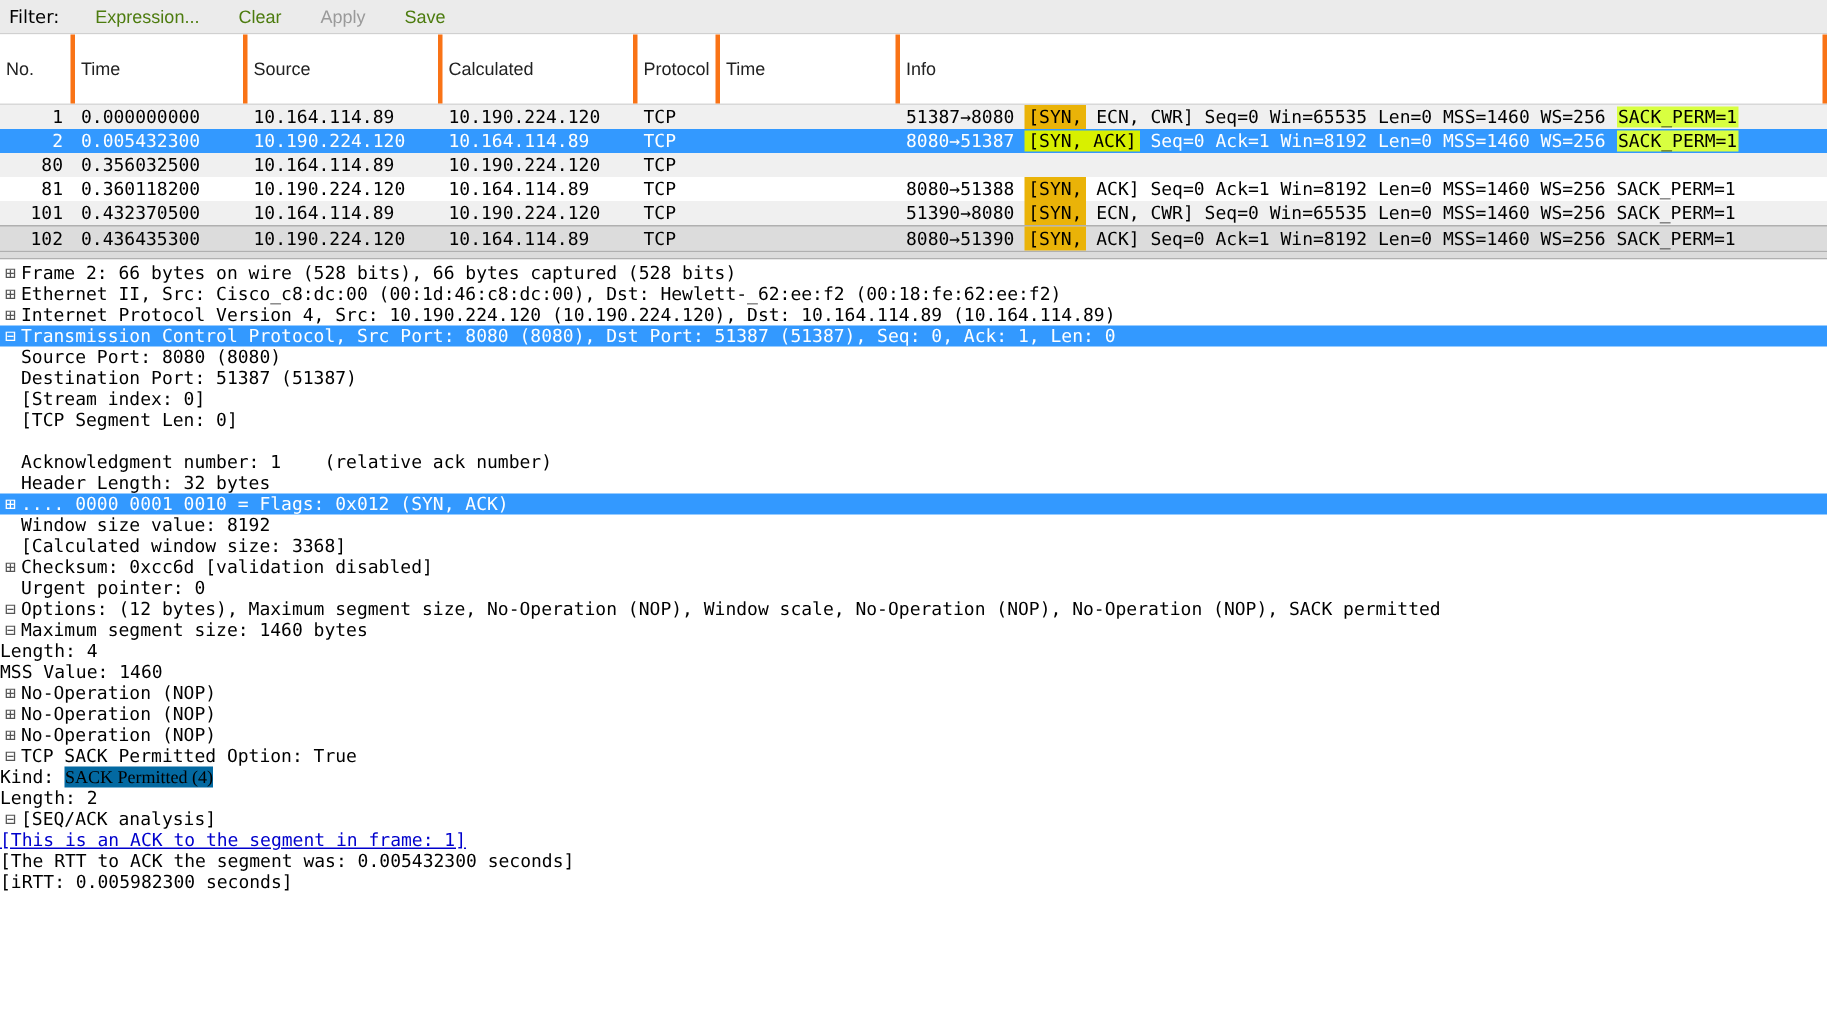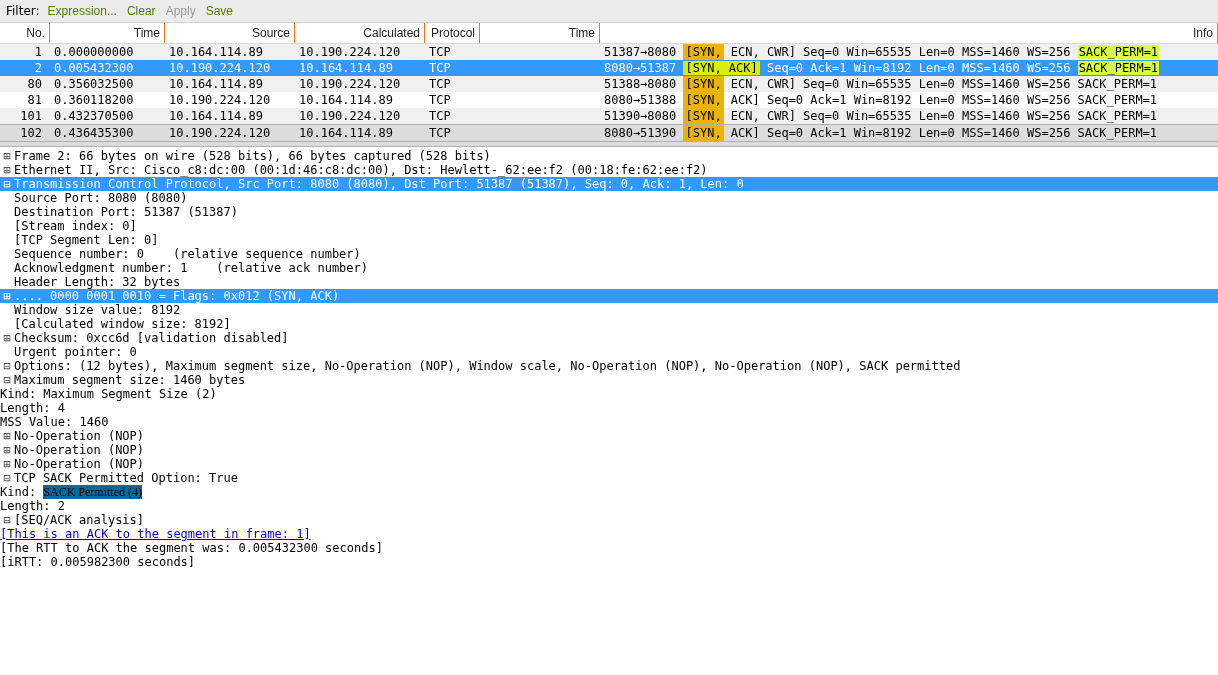--- a/index.html
+++ b/index.html
@@ -1,26 +1,26 @@
 <!DOCTYPE html>
 <html><head>
 <meta charset="utf-8">
 <style>
   html, body { margin:0; padding:0; font:12px/14px "DejaVu Sans Mono","Consolas",monospace; -webkit-font-smoothing:none; background:#fff; color:#000; }
-  .toolbar { display:flex; align-items:center; gap:6px; padding:4px 6px; background:#ebebeb; border-bottom:1px solid #d0d0d0; font-family:"Segoe UI","DejaVu Sans",sans-serif; font-size:12px; }
+  .toolbar { display:flex; align-items:center; gap:22px; padding:4px 6px; background:#ebebeb; border-bottom:1px solid #d0d0d0; font-family:"Segoe UI","DejaVu Sans",sans-serif; font-size:12px; }
   .toolbar .lbl { color:#000; }
   .filter-wrap { display:flex; align-items:stretch; width:400px; border:1px solid #7a9341; }
   .filter-input { flex:1; border:none; outline:none; background:#b2ffb2; padding:2px 4px; font-family:"Segoe UI",sans-serif; font-size:12px; color:#002; }
   .filter-dd { width:16px; display:flex; align-items:center; justify-content:center; border-left:1px solid #a0a0a0; background:#e6e6e6; cursor:pointer; }
   .toolbar button, .toolbar .linkbtn { background:none; border:none; font:12px "Segoe UI",sans-serif; color:#4d7c0f; padding:0 2px; cursor:pointer; }
   .toolbar .disabled { color:#9a9a9a; }
   .list { width:100%; display:flex; flex-direction:column; background:#fff; }
   .list-header, .list-row { display:grid; grid-template-columns:50px 115px 130px 130px 55px 120px 1fr; }
   .list-header { background:#fff; border-bottom:1px solid #d8d8d8; font-family:"Segoe UI",sans-serif; font-size:12px; color:#222; }
-  .list-header .cell { padding:3px 4px; border-right:1px solid #f97316; position:relative;text-align:right; }
+  .list-header .cell { padding:16px 4px; border-right:3px solid #f97316; position:relative; }
   .list-row .cell { padding:1px 4px; white-space:nowrap; overflow:hidden; }
   .list-row .cell.num { text-align:right; padding-right:8px; }
   .list-row.sel { background:#3399ff; color:#fff; }
   .list-row.alt { background:#f0f0f0; }
   .list-row.cut { border-top:1px solid #b0b0b0; background:#dcdcdc; }
   .list-row .tag-syn { background:#eab308; color:#000; padding:12px 2px; }
   .list-row .tag-synack { background:#d8f000; color:#000; padding:0 2px; }
   .list-row .tag-sack { background:#d8ff40; color:#000; padding:0 1px; }
   .list-row.sel .tag-synack { background:#d8f000; color:#000; }
   .list-row.sel .tag-sack { background:#d8ff40; color:#000; }
@@ -76,21 +76,20 @@
         <div class="cell "></div>
         <div class="cell"><span>8080→51387 </span><span class="tag-synack">[SYN, ACK]</span><span> Seq=0 Ack=1 Win=8192 Len=0 MSS=1460 WS=256 </span><span class="tag-sack">SACK_PERM=1</span></div>
       </div>
       <div class="list-row alt">
         <div class="cell num">80</div>
         <div class="cell ">0.356032500</div>
         <div class="cell ">10.164.114.89</div>
         <div class="cell ">10.190.224.120</div>
         <div class="cell ">TCP</div>
         <div class="cell "></div>
-        <div class="cell"><span>51388→8080 </span><span class="tag-syn">[SYN,</span><span> ECN, CWR] Seq=0 Win=65535 Len=0 MSS=1460 WS=256 SACK_PERM=1</span></div>
       </div>
       <div class="list-row ">
         <div class="cell num">81</div>
         <div class="cell ">0.360118200</div>
         <div class="cell ">10.190.224.120</div>
         <div class="cell ">10.164.114.89</div>
         <div class="cell ">TCP</div>
         <div class="cell "></div>
         <div class="cell"><span>8080→51388 </span><span class="tag-syn">[SYN,</span><span> ACK] Seq=0 Ack=1 Win=8192 Len=0 MSS=1460 WS=256 SACK_PERM=1</span></div>
       </div>
@@ -113,36 +112,36 @@
         <div class="cell"><span>8080→51390 </span><span class="tag-syn">[SYN,</span><span> ACK] Seq=0 Ack=1 Win=8192 Len=0 MSS=1460 WS=256 SACK_PERM=1</span></div>
       </div>
     </div>
 </div>
 
 <div class="splitter"></div>
 
 <div class="tree">
 <div class="line"><span class="gutter">⊞</span><span>Frame 2: 66 bytes on wire (528 bits), 66 bytes captured (528 bits)</span></div>
 <div class="line"><span class="gutter">⊞</span><span>Ethernet II, Src: Cisco_c8:dc:00 (00:1d:46:c8:dc:00), Dst: Hewlett-_62:ee:f2 (00:18:fe:62:ee:f2)</span></div>
+<div class="line"><span class="gutter">⊞</span><span>Internet Protocol Version 4, Src: 10.190.224.120 (10.190.224.120), Dst: 10.164.114.89 (10.164.114.89)</span></div>
 <div class="line sel"><span class="gutter" style="color:#fff">⊟</span><span>Transmission Control Protocol, Src Port: 8080 (8080), Dst Port: 51387 (51387), Seq: 0, Ack: 1, Len: 0</span></div>
 <div class="line indent1"><span class="gutter"> </span><span>Source Port: 8080 (8080)</span></div>
 <div class="line indent1"><span class="gutter"> </span><span>Destination Port: 51387 (51387)</span></div>
 <div class="line indent1"><span class="gutter"> </span><span>[Stream index: 0]</span></div>
 <div class="line indent1"><span class="gutter"> </span><span>[TCP Segment Len: 0]</span></div>
-<div class="line indent1"><span class="gutter"> </span><span>Sequence number: 0    (relative sequence number)</span></div>
+<div class="line indent1"><span class="gutter"> </span></div>
 <div class="line indent1"><span class="gutter"> </span><span>Acknowledgment number: 1    (relative ack number)</span></div>
 <div class="line indent1"><span class="gutter"> </span><span>Header Length: 32 bytes</span></div>
 <div class="line sel"><span class="gutter" style="color:#fff">⊞</span><span class="indent1" style="padding-left:0">.... 0000 0001 0010 = Flags: 0x012 (SYN, ACK)</span></div>
 <div class="line indent1"><span class="gutter"> </span><span>Window size value: 8192</span></div>
-<div class="line indent1"><span class="gutter"> </span><span>[Calculated window size: 8192]</span></div>
+<div class="line indent1"><span class="gutter"> </span><span>[Calculated window size: 3368]</span></div>
 <div class="line"><span class="gutter">⊞</span><span class="indent1" style="padding-left:0">Checksum: 0xcc6d [validation disabled]</span></div>
 <div class="line indent1"><span class="gutter"> </span><span>Urgent pointer: 0</span></div>
 <div class="line"><span class="gutter">⊟</span><span class="indent1" style="padding-left:0">Options: (12 bytes), Maximum segment size, No-Operation (NOP), Window scale, No-Operation (NOP), No-Operation (NOP), SACK permitted</span></div>
 <div class="line indent1"><span class="gutter2">⊟</span><span>Maximum segment size: 1460 bytes</span></div>
-<div class="line indent3"><span>Kind: Maximum Segment Size (2)</span></div>
 <div class="line indent3"><span>Length: 4</span></div>
 <div class="line indent3"><span>MSS Value: 1460</span></div>
 <div class="line indent1"><span class="gutter2">⊞</span><span>No-Operation (NOP)</span></div>
 <div class="line indent1"><span class="gutter2">⊞</span><span>No-Operation (NOP)</span></div>
 <div class="line indent1"><span class="gutter2">⊞</span><span>No-Operation (NOP)</span></div>
 <div class="line indent1"><span class="gutter2">⊟</span><span>TCP SACK Permitted Option: True</span></div>
 <div class="line indent3"><span>Kind: </span><span class="hl">SACK Permitted (4)</span></div>
 <div class="line indent3"><span>Length: 2</span></div>
 <div class="line"><span class="gutter">⊟</span><span class="indent1" style="padding-left:0">[SEQ/ACK analysis]</span></div>
 <div class="line indent2"><a class="link" href="#">[This is an ACK to the segment in frame: 1]</a></div>

